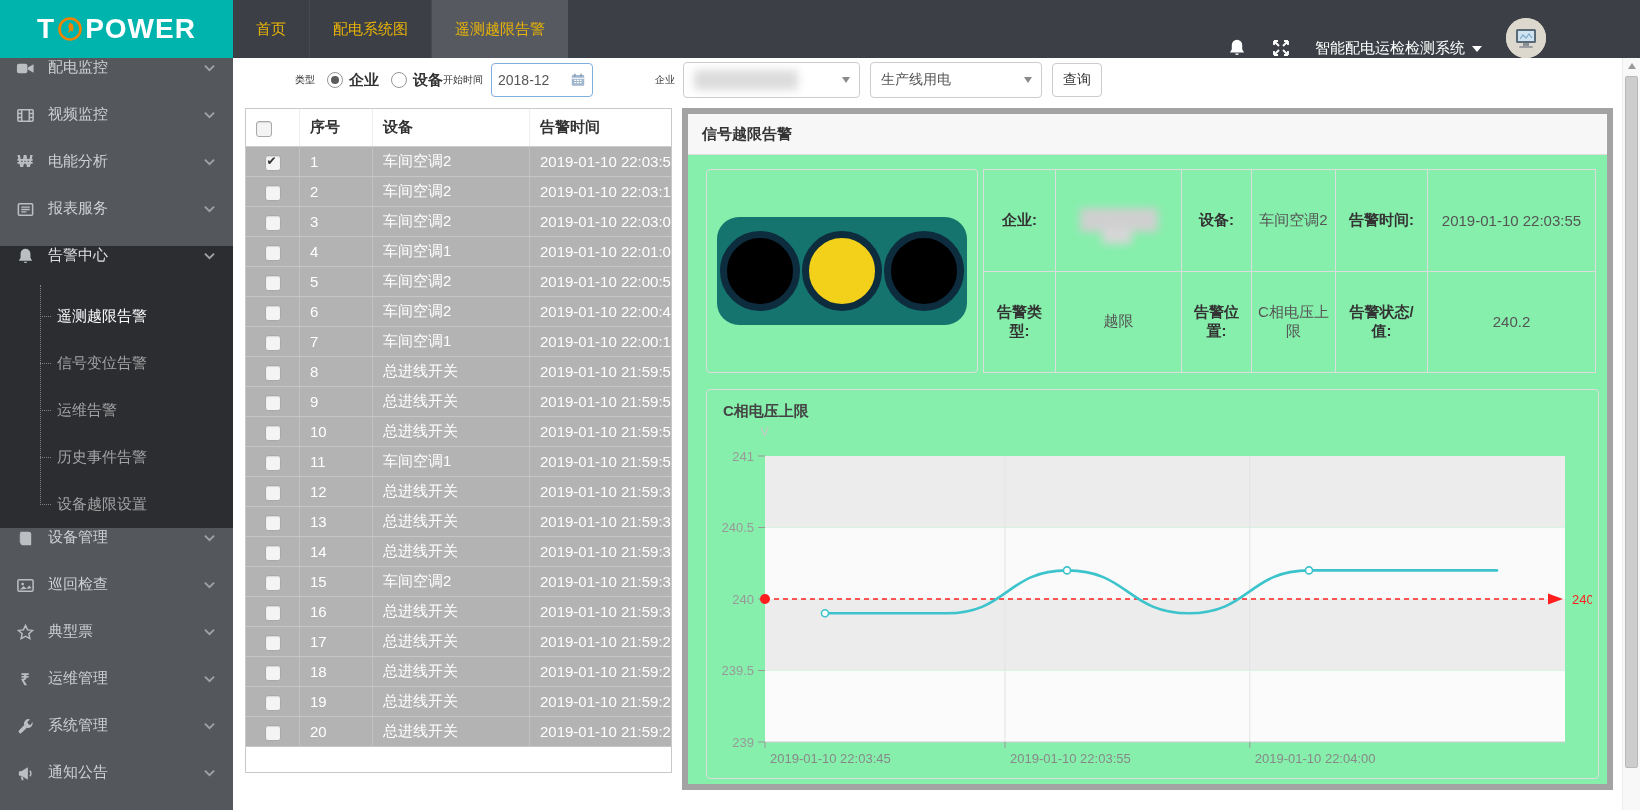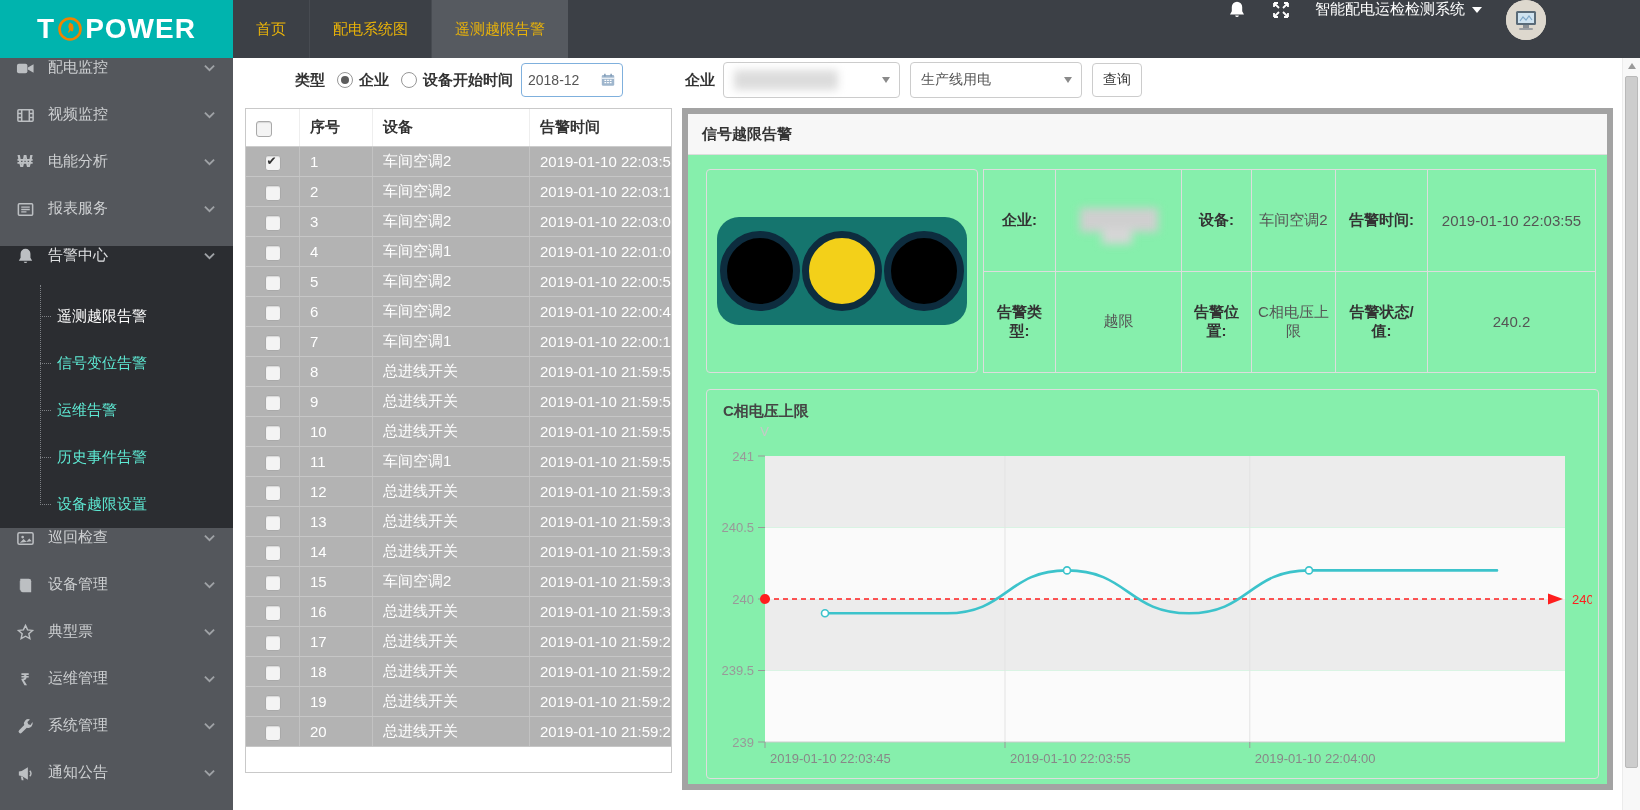--- a/index.html
+++ b/index.html
@@ -7,40 +7,40 @@
        font-family:"Liberation Sans",sans-serif;-webkit-font-smoothing:antialiased}
   
   .topbar{position:absolute;left:0;top:0;width:1640px;height:58px;background:#3c4046;z-index:5}
   .logo{position:absolute;left:0;top:0;width:233px;height:58px;background:#00b4ae;display:flex;
         align-items:center;justify-content:center;color:#fff;font-weight:bold;font-size:28px;letter-spacing:1px}
   .logo .at{width:26px;height:26px;margin:0 2px;display:inline-block}
   .topnav{position:absolute;left:233px;top:0;height:58px;display:flex}
   .tab{height:58px;line-height:58px;padding:0 23px;color:#eab308;font-size:15px;cursor:pointer;border-left:1px solid #474b51}
   .tab:first-child{border-left:none}
   .tab.active{background:#565a60}
-  .topbar-right{position:absolute;right:94px;top:0;height:58px;display:flex;align-items:flex-start;gap:24px;color:#fff}
+  .topbar-right{position:absolute;right:94px;top:0;height:58px;display:flex;align-items:flex-end;gap:24px;color:#fff}
   .tb-icon{width:20px;height:20px;color:#fff;cursor:pointer}
   .sys-title{font-size:15px;color:#fff;display:flex;align-items:center;gap:7px;cursor:pointer}
   .caret-down{width:0;height:0;border-left:5px solid transparent;border-right:5px solid transparent;border-top:6px solid #fff}
   .avatar{width:40px;height:40px;border-radius:50%;overflow:hidden;background:#ddd8ce;cursor:pointer;flex:0 0 auto}
   
   .sidebar{position:absolute;left:0;top:58px;width:233px;height:752px;background:#54575c;z-index:4}
   .side-item{display:flex;align-items:flex-start;height:47px;padding:0 18px 0 15px;color:#ced0d2;font-size:15px;cursor:pointer}
   .side-item .s-icon{width:20px;height:20px;margin-right:13px;color:#bcbfc2;flex:0 0 auto;display:flex;align-items:center;justify-content:center;font-size:16px;font-weight:bold}
   .side-item .chev{margin-left:auto;width:11px;height:8px;color:#9fa2a6}
   .side-group{background:#2b2d31}
   .side-group .side-item{color:#dfe0e2}
   .sub-list{position:relative}
   .sub-list::before{content:'';position:absolute;left:40px;top:-8px;bottom:23px;border-left:1px dotted #7d8084}
-  .sub-item{position:relative;display:flex;align-items:center;height:47px;padding-left:57px;color:#5eead4;font-size:15px;cursor:pointer}
+  .sub-item{position:relative;display:flex;align-items:center;height:47px;padding-left:57px;color:#a3a3a3;font-size:15px;cursor:pointer}
   .sub-item::before{content:'';position:absolute;left:40px;width:11px;top:23px;border-top:1px dotted #7d8084}
   .sub-item.active{color:#fff}
   
   .filterbar{position:absolute;left:233px;top:58px;width:1389px;height:44px;background:#fff;display:flex;align-items:center}
-  .f-label{font-size:15px;color:#333;font-weight:bold}
+  .f-label{font-size:10px;color:#333;font-weight:normal}
   .radio{width:14px;height:14px;border:1px solid #979797;border-radius:50%;background:#fff;display:inline-block;position:relative;margin:0 6px 0 12px;flex:0 0 auto}
   .radio.on::after{content:'';position:absolute;left:3px;top:3px;right:3px;bottom:3px;border-radius:50%;background:#5c5c5c}
   .opt-label{font-size:15px;color:#333;font-weight:bold}
   .date-input{margin-left:8px;width:88px;height:32px;border:1px solid #7fb0dd;border-radius:4px;display:flex;align-items:center;
         padding:0 6px;color:#555;font-size:14px;gap:6px;cursor:text;background:#fff}
   .date-input svg{margin-left:auto}
   .select{height:34px;border:1px solid #ccc;border-radius:4px;background:#fff;display:flex;align-items:center;
         padding:0 24px 0 10px;color:#555;font-size:14px;position:relative;cursor:pointer}
   .select .sel-caret{position:absolute;right:9px;top:50%;transform:translateY(-50%);width:0;height:0;
         border-left:4.5px solid transparent;border-right:4.5px solid transparent;border-top:6px solid #8a8a8a}
@@ -198,39 +198,39 @@
       <div class="sub-list">
         <div class="sub-item active">遥测越限告警</div>
         <div class="sub-item">信号变位告警</div>
         <div class="sub-item">运维告警</div>
         <div class="sub-item">历史事件告警</div>
         <div class="sub-item">设备越限设置</div>
       </div>
     </div>
     <div class="side-item">
       <span class="s-icon">
+        <svg viewBox="0 0 20 20" width="19" height="19" fill="currentColor">
+          <path d="M4.5 3h9a2.5 2.5 0 0 1 2.5 2.5V17H7A2.5 2.5 0 0 1 4.5 14.5z"></path>
+          <path d="M4.5 14.5V5" stroke="currentColor" fill="none"></path>
+        </svg>
+      </span>
+      <span>设备管理</span>
+      <span class="chev"><svg viewBox="0 0 12 8" width="11" height="8">
+          <path d="M1 1.3l5 5 5-5" fill="none" stroke="currentColor" stroke-width="2"></path>
+        </svg></span>
+    </div>
+    <div class="side-item">
+      <span class="s-icon">
         <svg viewBox="0 0 20 20" width="19" height="19">
           <rect x="2" y="4" width="16" height="12" rx="1.5" fill="none" stroke="currentColor" stroke-width="1.6"></rect>
           <circle cx="7" cy="8.5" r="1.4" fill="currentColor"></circle>
           <path d="M4 14.5l4-4 3 3 3-3.5 2.5 3z" fill="currentColor"></path>
         </svg>
       </span>
       <span>巡回检查</span>
-      <span class="chev"><svg viewBox="0 0 12 8" width="11" height="8">
-          <path d="M1 1.3l5 5 5-5" fill="none" stroke="currentColor" stroke-width="2"></path>
-        </svg></span>
-    </div>
-    <div class="side-item">
-      <span class="s-icon">
-        <svg viewBox="0 0 20 20" width="19" height="19" fill="currentColor">
-          <path d="M4.5 3h9a2.5 2.5 0 0 1 2.5 2.5V17H7A2.5 2.5 0 0 1 4.5 14.5z"></path>
-          <path d="M4.5 14.5V5" stroke="currentColor" fill="none"></path>
-        </svg>
-      </span>
-      <span>设备管理</span>
       <span class="chev"><svg viewBox="0 0 12 8" width="11" height="8">
           <path d="M1 1.3l5 5 5-5" fill="none" stroke="currentColor" stroke-width="2"></path>
         </svg></span>
     </div>
     <div class="side-item">
       <span class="s-icon">
         <svg viewBox="0 0 20 20" width="19" height="19">
           <path d="M10 2.5l2.2 4.7 5.2.6-3.9 3.5 1.1 5.1L10 13.9l-4.6 2.5 1.1-5.1-3.9-3.5 5.2-.6z" fill="none" stroke="currentColor" stroke-width="1.5"></path>
         </svg>
       </span>

